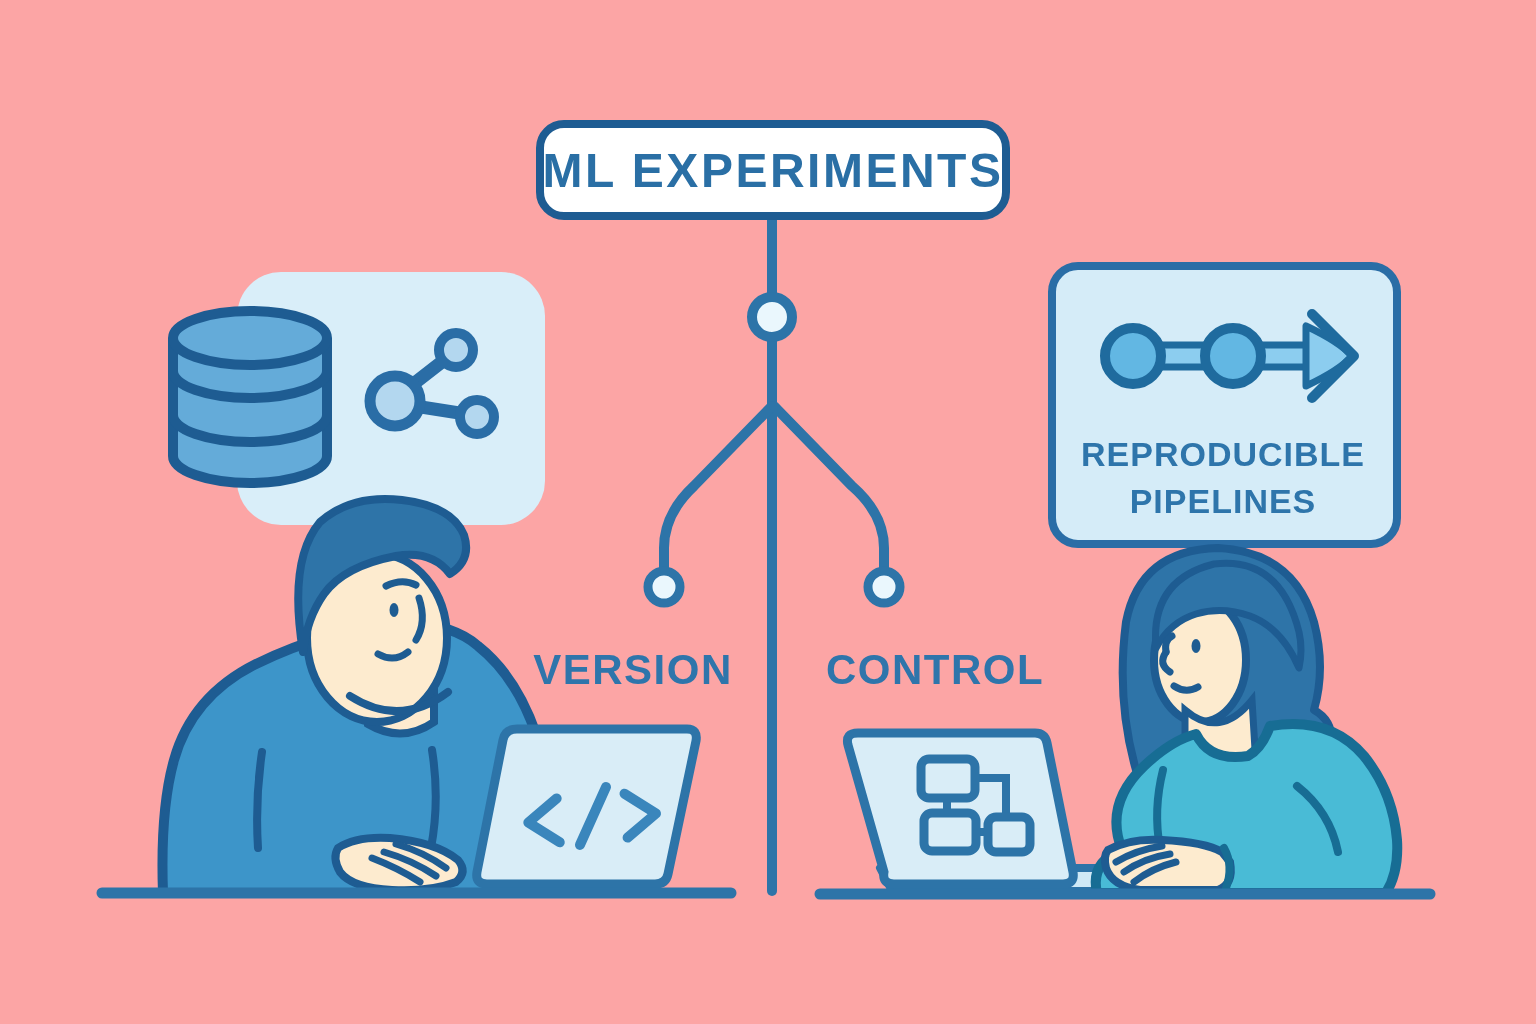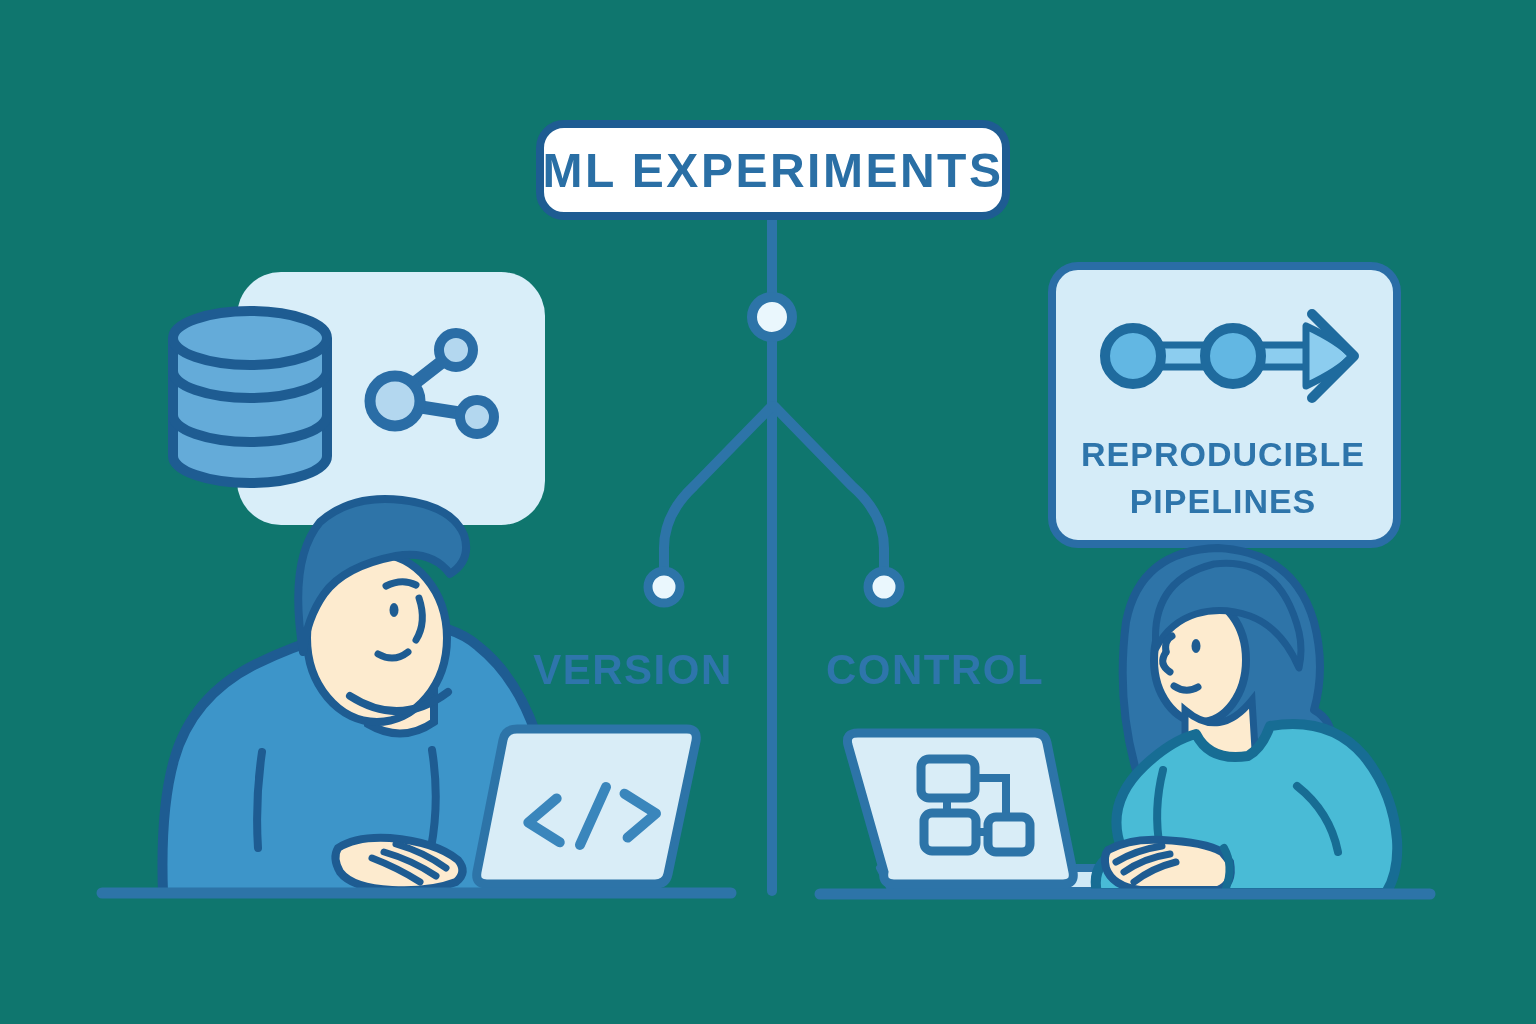--- a/index.html
+++ b/index.html
@@ -1,16 +1,16 @@
 <!DOCTYPE html>
 <html><head>
 <meta charset="utf-8">
 <style>
   html,body{margin:0;padding:0;background:#ffffff;}
-  .stage{position:relative;width:1536px;height:1024px;background:#0f766e;overflow:hidden;}
+  .stage{position:relative;width:1536px;height:1024px;background:#fca5a5;overflow:hidden;}
   svg{display:block;}
   text{font-family:"Liberation Sans","DejaVu Sans",sans-serif;font-weight:700;}
   .title-text{font-size:48px;letter-spacing:2.5px;fill:#2a6fa5;}
   .label-text{font-size:42px;letter-spacing:1.5px;fill:#2e75ab;}
   .badge-text{font-size:34px;letter-spacing:1px;fill:#2e75ab;}
 </style>
 </head>
 <body>
 
 <div class="stage">

